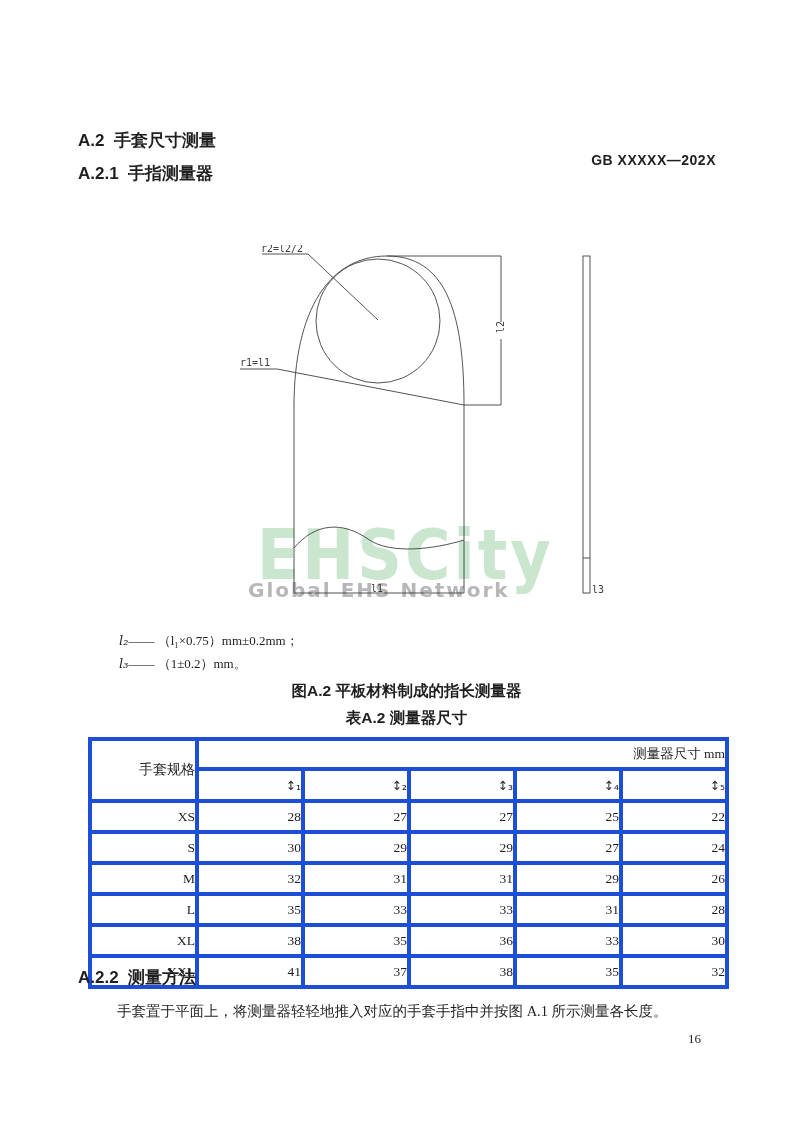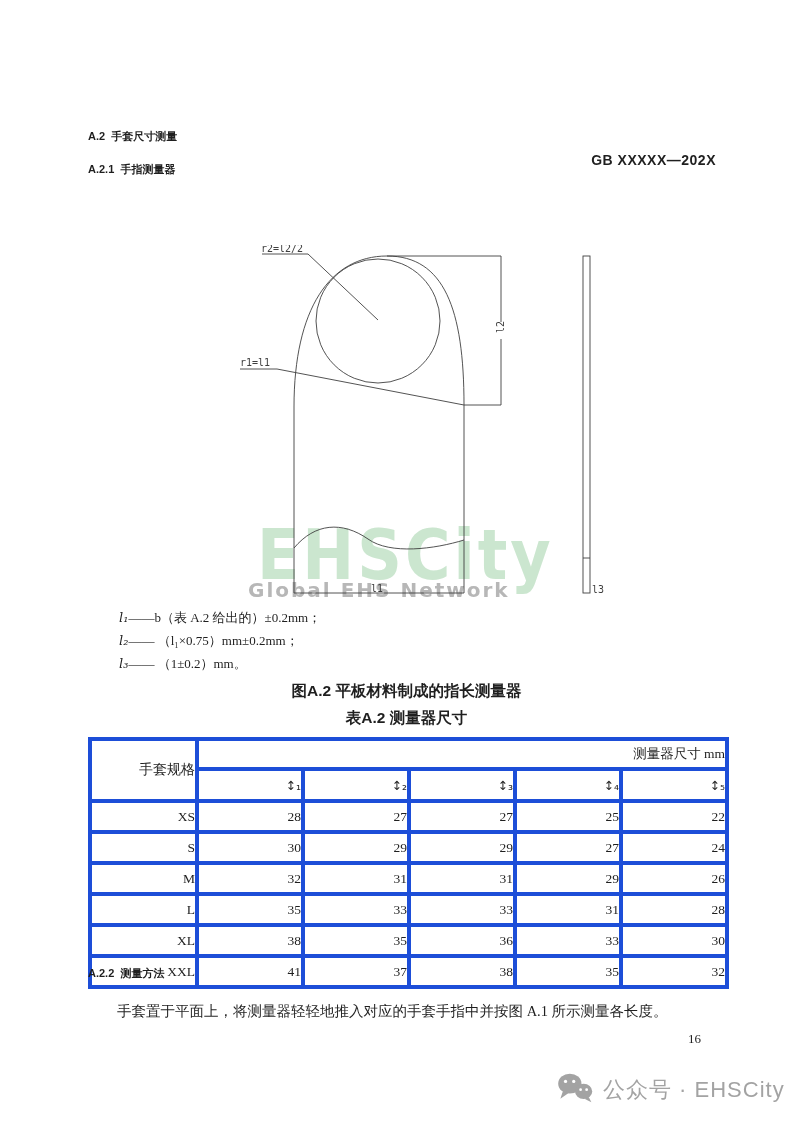--- a/index.html
+++ b/index.html
@@ -11,23 +11,23 @@
     font-family:"Liberation Serif","DejaVu Serif",serif;
     color:#1f1f1f;
   }
   .abs{position:absolute;}
   .doc-code{
     top:108px;right:78px;
     font-family:"Liberation Sans","DejaVu Sans",sans-serif;
     font-weight:700;font-size:14px;letter-spacing:0.5px;margin-top:44px;
   }
   .heading{
-    left:88px;
-    font-family:"Liberation Sans","DejaVu Sans",sans-serif;
-    font-weight:700;font-size:11px;white-space:pre;
+    left:78px;
+    font-family:"Liberation Sans","DejaVu Sans",sans-serif;
+    font-weight:700;font-size:17px;white-space:pre;
   }
   .h-a2{top:129px;}
   .h-a21{top:162px;}
   .h-a22{top:966px;}
   .para{
     left:88px;width:634px;
     font-size:14.5px;line-height:23px;
     text-indent:29px;text-align:justify;
   }
   .p1{top:195px;}
@@ -127,21 +127,20 @@
       <rect x="353" y="11" width="7" height="337"></rect>
       <line x1="353" y1="313" x2="360" y2="313"></line>
     </g>
     <text x="31" y="7">r2=l2/2</text>
     <text x="10" y="121">r1=l1</text>
     <text x="274" y="88" text-anchor="middle" transform="rotate(-90 271 85)">l2</text>
     <text x="141" y="347">l1</text>
     <text x="362" y="348">l3</text>
   </svg>
 
-  <div class="abs note note1"><span class="note-sym">l₁</span><span>——b（表 A.2 给出的）±0.2mm；</span></div>
   <div class="abs note note2"><span class="note-sym">l₂</span><span>—— （l₁×0.75）mm±0.2mm；</span></div>
   <div class="abs note note3"><span class="note-sym">l₃</span><span>—— （1±0.2）mm。</span></div>
 
   <div class="abs caption fig-cap">图A.2 平板材料制成的指长测量器</div>
   <div class="abs caption tab-cap">表A.2 测量器尺寸</div>
 
   <table class="meas-table">
     <colgroup>
       <col style="width:107px">
         <col style="width:106px">
@@ -211,33 +210,14 @@
         <td>32</td>
       </tr>
     </tbody>
   </table>
 
   <div class="abs heading h-a22">A.2.2  测量方法</div>
   <div class="abs para p2">手套置于平面上，将测量器轻轻地推入对应的手套手指中并按图 A.1 所示测量各长度。</div>
 
   <div class="abs page-num">16</div>
 
-  <div class="abs footer">
-    <span>
-      <svg width="38" height="31" viewBox="0 0 44 36">
-        <g fill="#a3a3a3">
-          <ellipse cx="16" cy="13.5" rx="13.5" ry="11.5"></ellipse>
-          <path d="M 8 22 L 5 31 L 15 24 Z"></path>
-          <ellipse cx="32" cy="22.5" rx="10" ry="8.8"></ellipse>
-          <path d="M 38 29 L 41 35 L 33 31 Z"></path>
-        </g>
-        <g fill="#ffffff">
-          <circle cx="11" cy="11" r="1.9"></circle>
-          <circle cx="20.5" cy="11" r="1.9"></circle>
-          <circle cx="28.5" cy="20.5" r="1.6"></circle>
-          <circle cx="35.5" cy="20.5" r="1.6"></circle>
-        </g>
-      </svg>
-    </span>
-    <span class="footer-label">公众号 · EHSCity</span>
-  </div>
 
 </div>
 
 </body></html>

